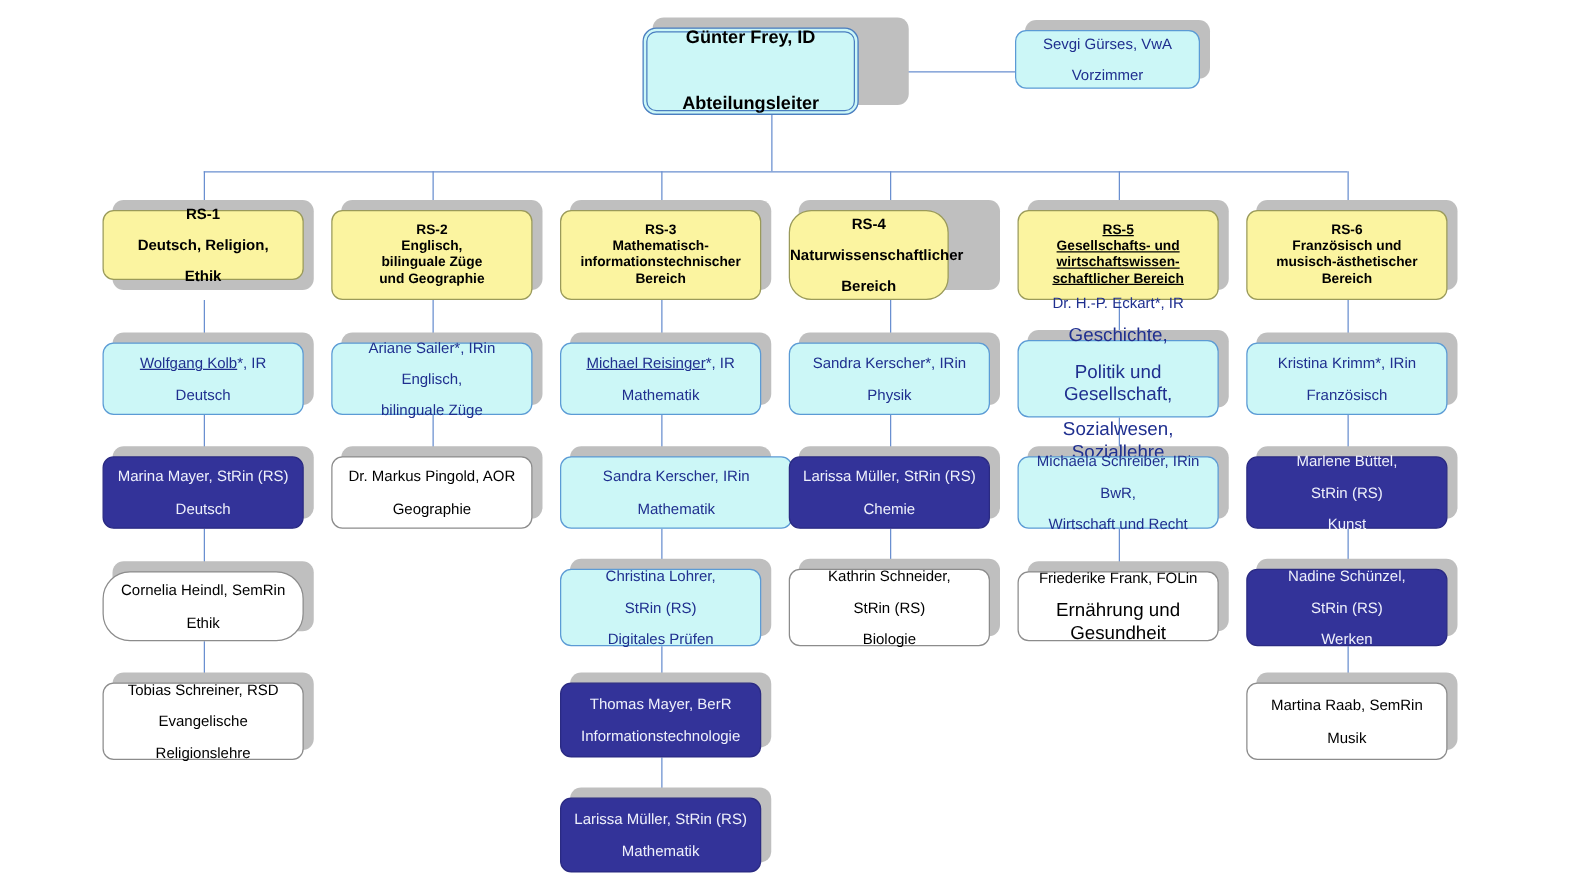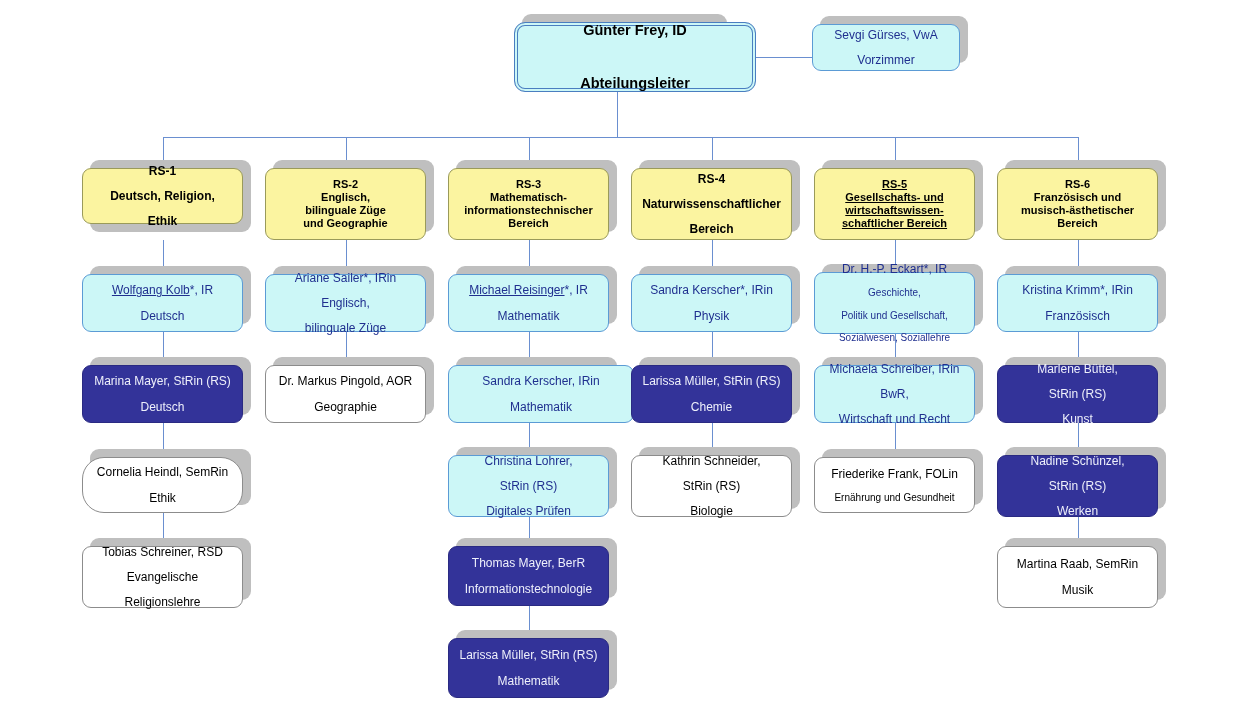--- a/index.html
+++ b/index.html
@@ -69,32 +69,32 @@
     border:1px solid #4a7ec0;
     box-shadow:inset 0 0 0 2px #ccf7f7, inset 0 0 0 3px #4a7ec0;
     color:#000000;
     font-weight:bold;
     border-radius:11px;
   }
 
   .fs-14{font-size:14.5px;}
   .fs-12{font-size:12px;gap:11px;}
   .fs-11{font-size:11px;}
-  .fs-10{font-size:10px;}
+  .fs-10{font-size:15px;}
   .underline{text-decoration:underline;}
 </style>
 </head>
 <body>
 
 <div id="chart">
     <div class="line h" style="left: 719px; top: 57px; width: 93px;"></div>
     <div class="line v" style="left: 616.5px; top: 92px; height: 45px;"></div>
     <div class="line h" style="left: 162.5px; top: 137px; width: 915px;"></div>
     <div class="shadow" style="left: 522px; top: 14px; width: 205px; height: 70px;"></div>
-    <div class="node n-root fs-14" style="left: 514px; top: 22px; width: 242px; height: 70px; gap: 36px;">
+    <div class="node n-root fs-14" style="left: 514px; top: 22px; width: 173px; height: 70px; gap: 36px;">
       <span class="ln">Günter Frey, ID</span>
       <span class="ln">Abteilungsleiter</span>
     </div>
     <div class="shadow" style="left: 820px; top: 16px; width: 148px; height: 47px;"></div>
     <div class="node n-cyan fs-12" style="left: 812px; top: 24px; width: 148px; height: 47px;">
       <span class="ln">Sevgi Gürses, VwA</span>
       <span class="ln">Vorzimmer</span>
     </div>
     <div class="line v" style="left: 162.5px; top: 137px; height: 31px;"></div>
     <div class="shadow" style="left: 90px; top: 160px; width: 161px; height: 72px;"></div>
@@ -183,21 +183,21 @@
       <span class="ln">Informationstechnologie</span>
     </div>
     <div class="line v" style="left: 528.5px; top: 606px; height: 32px;"></div>
     <div class="shadow" style="left: 456px; top: 630px; width: 161px; height: 60px;"></div>
     <div class="node n-navy fs-12" style="left: 448px; top: 638px; width: 161px; height: 60px;">
       <span class="ln">Larissa Müller, StRin (RS)</span>
       <span class="ln">Mathematik</span>
     </div>
     <div class="line v" style="left: 711.5px; top: 137px; height: 31px;"></div>
     <div class="shadow" style="left: 639px; top: 160px; width: 161px; height: 72px;"></div>
-    <div class="node n-yellow fs-12" style="left: 631px; top: 168px; width: 161px; height: 72px;">
+    <div class="node n-yellow fs-12" style="left: 631px; top: 168px; width: 128px; height: 72px; border-radius: 18px;">
       <span class="ln">RS-4</span>
       <span class="ln">Naturwissenschaftlicher</span>
       <span class="ln">Bereich</span>
     </div>
     <div class="line v" style="left: 711.5px; top: 240px; height: 34px;"></div>
     <div class="shadow" style="left: 639px; top: 266px; width: 161px; height: 58px;"></div>
     <div class="node n-cyan fs-12" style="left: 631px; top: 274px; width: 161px; height: 58px;">
       <span class="ln">Sandra Kerscher*, IRin</span>
       <span class="ln">Physik</span>
     </div>

